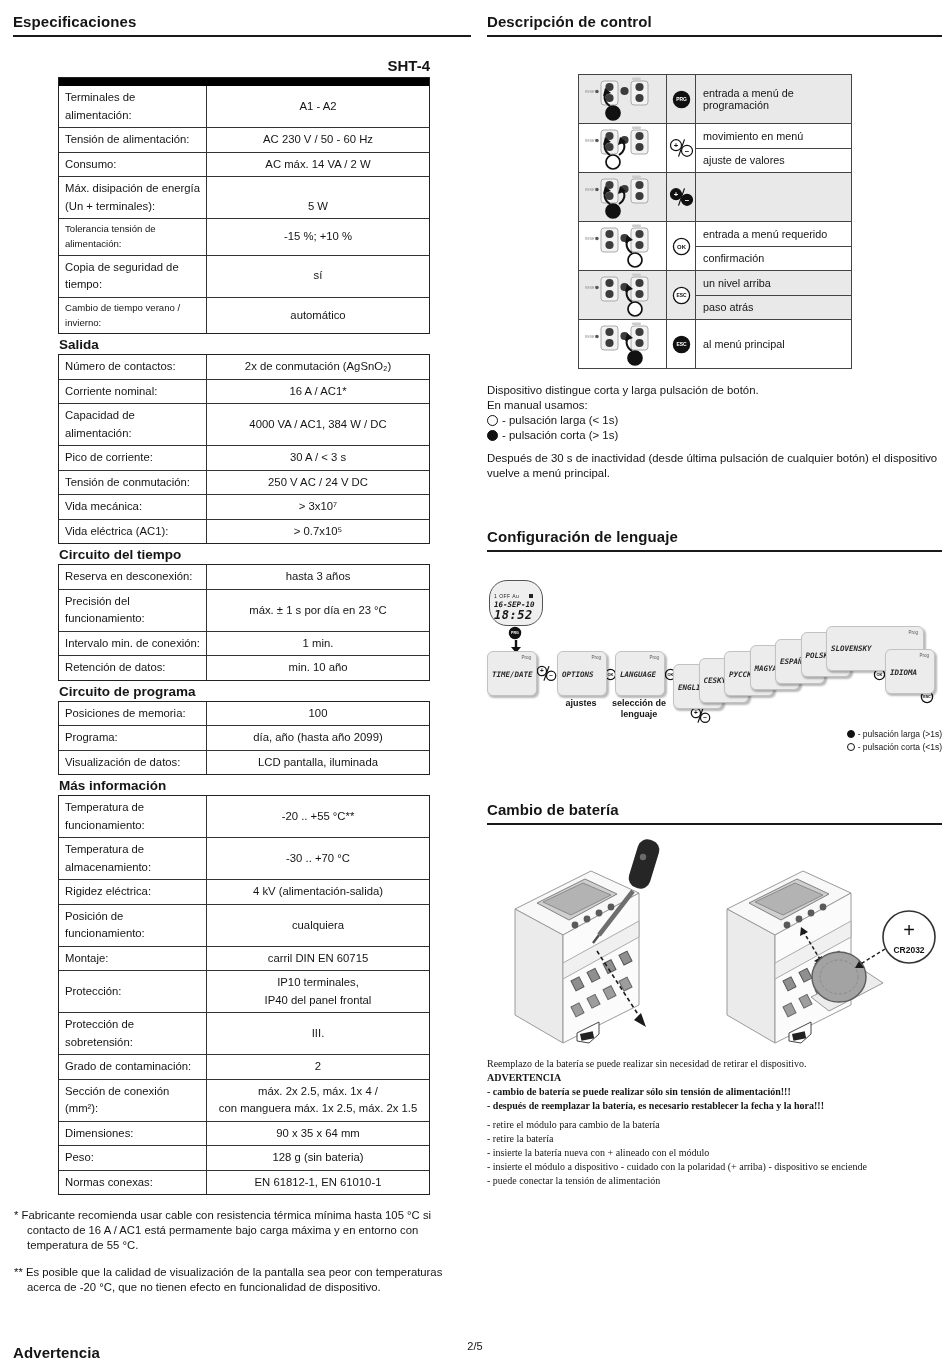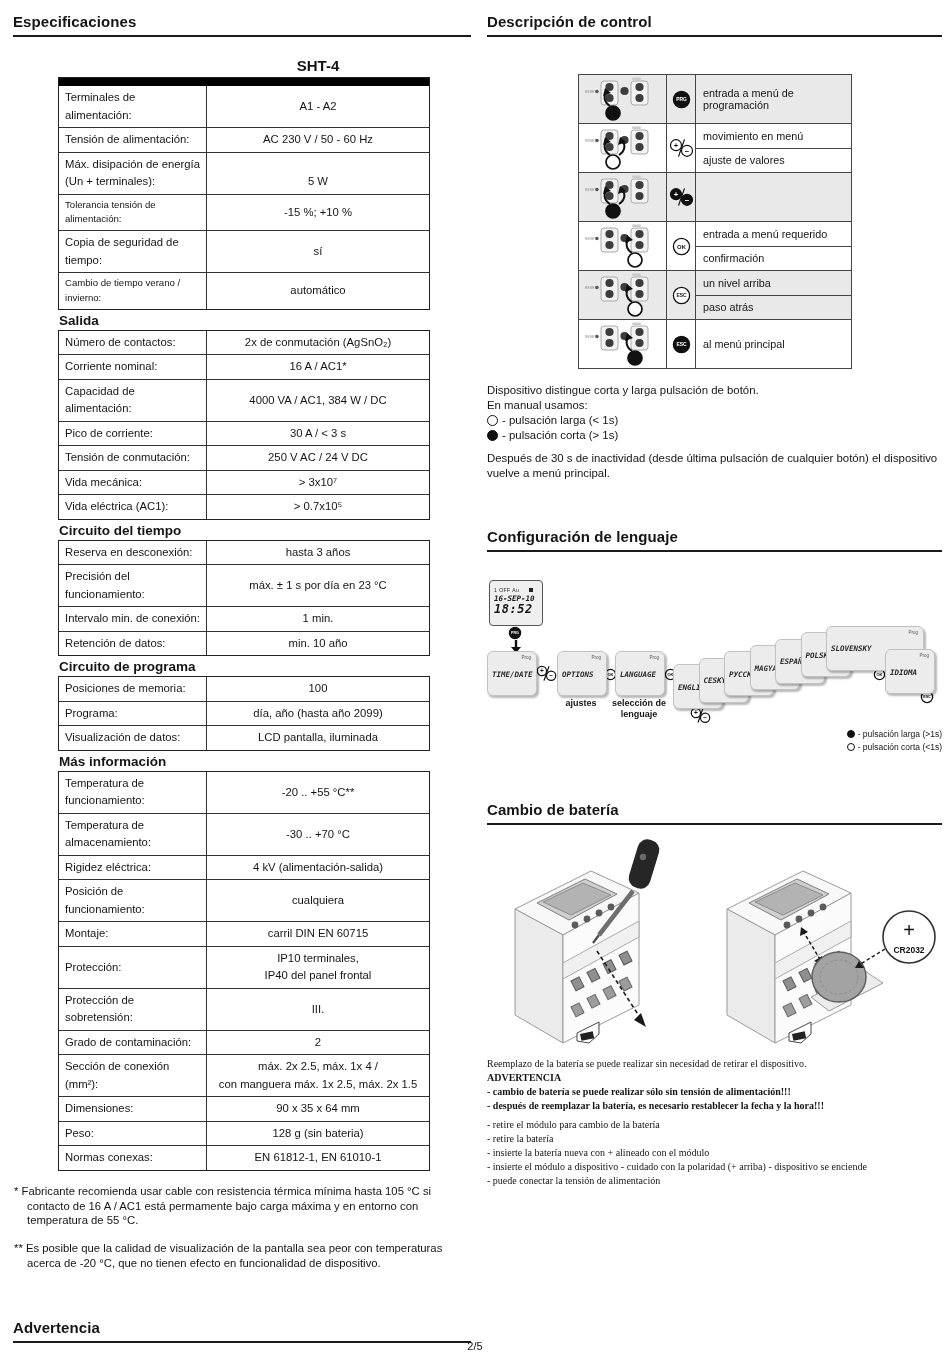--- a/index.html
+++ b/index.html
@@ -6,21 +6,21 @@
   .page{position:relative;width:950px;height:1364px;background:#fff;margin:0 auto;
         font-family:"Liberation Sans",sans-serif;color:#151515;overflow:hidden;}
   .col-left{position:absolute;left:13px;top:10px;width:458px;}
   .col-right{position:absolute;left:487px;top:10px;width:455px;}
 
   .sec-head{font-size:15px;font-weight:bold;margin:0;padding:3px 0 5px 0;
             border-bottom:2.5px solid #1a1a1a;letter-spacing:.1px;}
 
   
   .product-title{margin:20px 0 3px 45px;width:372px;box-sizing:border-box;
-                 padding-left:148px;text-align:center;font-weight:bold;font-size:15px;}
+                 padding-left:148px;text-align:right;font-weight:bold;font-size:15px;}
   .spec-wrap{margin-left:45px;width:372px;font-size:11.3px;}
   .spec-block{border:1.5px solid #222;}
   .spec-header-bar{height:8px;background:#000;}
   .spec-row{display:grid;grid-template-columns:148px 1fr;border-top:1px solid #333;}
   .spec-block .spec-row:first-child{border-top:none;}
   .spec-block .spec-header-bar + .spec-row{border-top:none;}
   .spec-label{padding:3px 2px 3px 6px;border-right:1px solid #333;white-space:pre-line;
               display:flex;align-items:center;line-height:1.55;}
   .spec-label.small{font-size:9.6px;}
   .spec-value{padding:3px 4px;text-align:center;white-space:pre-line;line-height:1.55;
@@ -45,21 +45,21 @@
   .note p{margin:0;}
   .note .gap{margin-top:8px;}
   .dot{display:inline-block;width:11px;height:11px;border-radius:50%;border:1.5px solid #111;
        vertical-align:-2px;margin-right:4px;box-sizing:border-box;background:#fff;}
   .dot.filled{background:#111;}
 
   
   .lang-wrap{margin-top:44px;}
   .lang-diagram{position:relative;height:200px;margin-top:12px;}
   .lcd{position:absolute;left:2px;top:16px;width:54px;height:46px;background:#efefef;
-       border:1.5px solid #555;border-radius:4px;padding:6px 4px;box-sizing:border-box;}
+       border:1.5px solid #555;border-radius:18px;padding:12px 4px;box-sizing:border-box;}
   .lcd-status{font-size:5px;color:#222;letter-spacing:.5px;}
   .lcd-status .blk{display:inline-block;width:4px;height:4px;background:#222;margin-left:10px;}
   .lcd-date{font-family:"DejaVu Sans Mono",monospace;font-style:italic;font-size:7.5px;font-weight:bold;margin-top:1px;}
   .lcd-time{font-family:"DejaVu Sans Mono",monospace;font-style:italic;font-size:12px;font-weight:bold;line-height:1;letter-spacing:.5px;}
   .card{position:absolute;width:48px;height:43px;background:#ececec;border:1px solid #c2c2c2;
         border-radius:6px;box-shadow:1.5px 2px 2px rgba(0,0,0,.28);z-index:2;}
   .card .prog{position:absolute;top:3px;right:5px;font-size:4.5px;color:#555;}
   .card .txt{position:absolute;left:4px;top:50%;transform:translateY(-50%);
              font-family:"DejaVu Sans Mono",monospace;font-style:italic;font-weight:bold;
              font-size:7.5px;white-space:nowrap;color:#2a2a2a;}
@@ -91,20 +91,24 @@
     <div class="spec-wrap">
         <div class="spec-block">
           <div class="spec-header-bar"></div>
           <div class="spec-row">
             <div class="spec-label">Terminales de alimentación:</div>
             <div class="spec-value">A1 - A2</div>
           </div>
           <div class="spec-row">
             <div class="spec-label">Tensión de alimentación:</div>
             <div class="spec-value">AC 230 V / 50 - 60 Hz</div>
+          </div>
+          <div class="spec-row">
+            <div class="spec-label">Consumo:</div>
+            <div class="spec-value">AC máx. 14 VA / 2 W</div>
           </div>
           <div class="spec-row">
             <div class="spec-label">Máx. disipación de energía
 (Un + terminales):</div>
             <div class="spec-value">
 5 W</div>
           </div>
           <div class="spec-row">
             <div class="spec-label small">Tolerancia tensión de alimentación:</div>
             <div class="spec-value">-15 %; +10 %</div>

